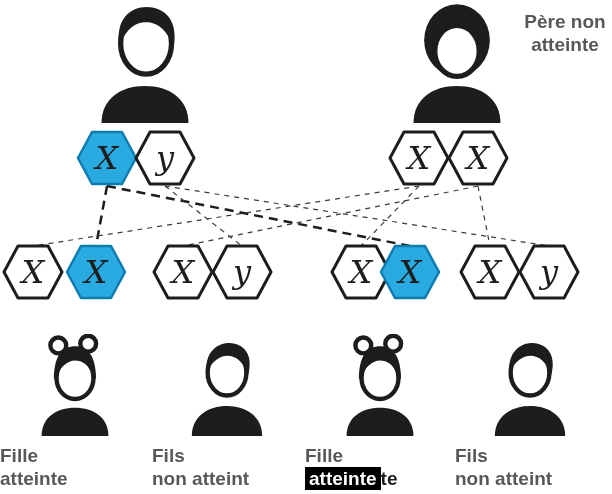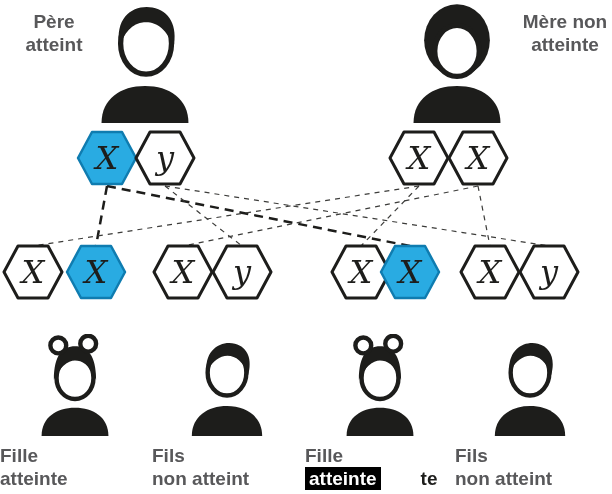--- a/index.html
+++ b/index.html
@@ -19,21 +19,21 @@
     color:var(--label);font-weight:700;font-size:19px;line-height:23px;
     text-align:center;white-space:nowrap;
   }
   .clabel{
     color:var(--label);font-weight:700;font-size:19px;line-height:23px;
     white-space:nowrap;
   }
   .hl{
     background:#000;color:#fff;padding:1px 4px;
   }
-  .hl-suffix{color:var(--ink);margin-left:40px;}
+  .hl-suffix{color:var(--ink);}
   
   svg.hex{display:block;}
   svg.hex polygon{fill:#fff;stroke:var(--ink);stroke-width:3;stroke-linejoin:round;}
   svg.hex.affected polygon{fill:var(--blue);stroke:var(--blue-dark);stroke-width:2.5;}
   svg.hex text{
     font-family:"DejaVu Serif",serif;font-style:italic;font-size:32px;
     fill:var(--ink);text-anchor:middle;
   }
   
   #lines{position:absolute;left:0;top:0;pointer-events:none;}
@@ -78,33 +78,29 @@
     <line class="thick" x1="107" y1="186" x2="96" y2="246"></line>
     <line class="thick" x1="107" y1="186" x2="410" y2="246"></line>
     <line class="thin" x1="165" y1="186" x2="242" y2="246"></line>
     <line class="thin" x1="165" y1="186" x2="549" y2="246"></line>
     <line class="thin" x1="419" y1="186" x2="33" y2="246"></line>
     <line class="thin" x1="419" y1="186" x2="361" y2="246"></line>
     <line class="thin" x1="478" y1="186" x2="183" y2="246"></line>
     <line class="thin" x1="478" y1="186" x2="490" y2="246"></line>
   </svg>
 
-  <div class="abs plabel" style="left:14px;top:10px;width:80px;">
-    <div>Père</div>
-    <div>atteint</div>
-  </div>
   <svg class="person abs" style="left:92px;top:0;" width="106" height="123" viewBox="0 0 100 116">
       <use href="#icon-man"></use>
     </svg>
 
   <svg class="person abs" style="left:404px;top:0;" width="106" height="123" viewBox="0 0 100 116">
       <use href="#icon-woman"></use>
     </svg>
   <div class="abs plabel" style="left:520px;top:10px;width:90px;">
-    <div>Mère non</div>
+    <div>Père non</div>
     <div>atteinte</div>
   </div>
 
   <svg class="hex affected abs" style="left:76px;top:130px;" width="62" height="56">
     <polygon points="16,2 46,2 60,28 46,54 16,54 2,28"></polygon>
     <text x="31" y="39">X</text>
   </svg>
   <svg class="hex abs" style="left:134px;top:130px;" width="62" height="56">
     <polygon points="16,2 46,2 60,28 46,54 16,54 2,28"></polygon>
     <text x="31" y="39">y</text>

